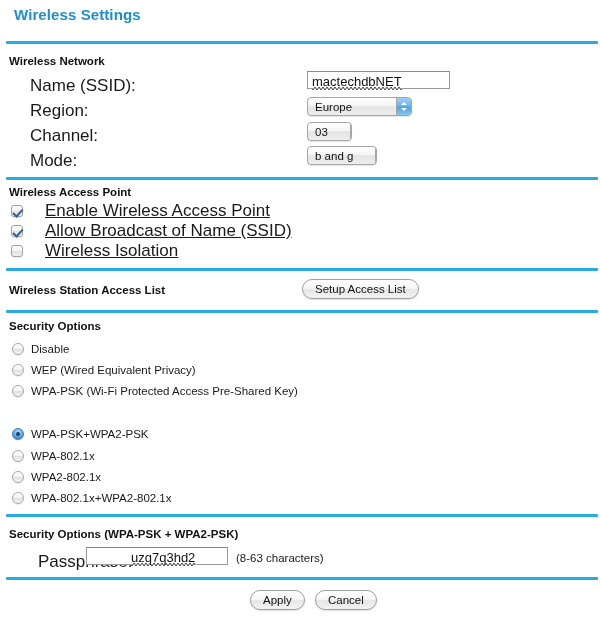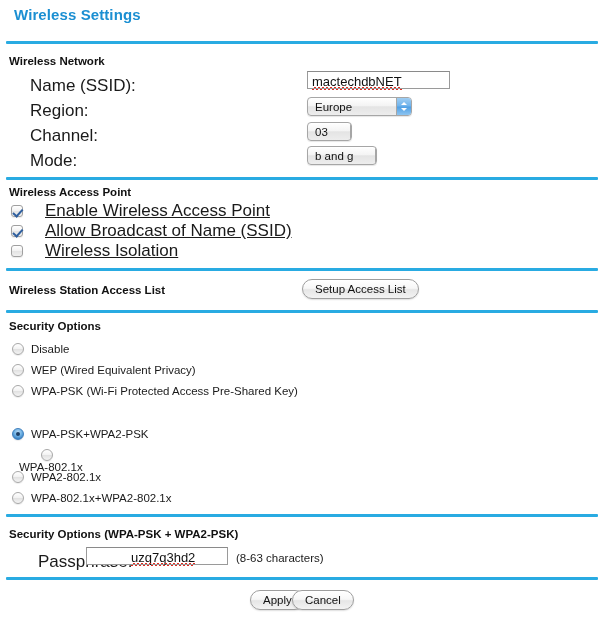--- a/index.html
+++ b/index.html
@@ -303,21 +303,21 @@
     <span class="lbl">WEP (Wired Equivalent Privacy)</span>
   </div>
   <div class="row-radio" style="top:384px;">
     <span class="radio"></span>
     <span class="lbl">WPA-PSK (Wi-Fi Protected Access Pre-Shared Key)</span>
   </div>
   <div class="row-radio" style="top:427px;">
     <span class="radio selected"></span>
     <span class="lbl">WPA-PSK+WPA2-PSK</span>
   </div>
-  <div class="row-radio" style="top:449px;flex-direction:column;">
+  <div class="row-radio" style="top:449px;">
     <span class="radio"></span>
     <span class="lbl">WPA-802.1x</span>
   </div>
   <div class="row-radio" style="top:470px;">
     <span class="radio"></span>
     <span class="lbl">WPA2-802.1x</span>
   </div>
   <div class="row-radio" style="top:491px;">
     <span class="radio"></span>
     <span class="lbl">WPA-802.1x+WPA2-802.1x</span>
@@ -328,15 +328,15 @@
   <div class="section-head" style="top:528px;">Security Options (WPA-PSK + WPA2-PSK)</div>
 
   <div class="field-label" style="left:17px; top:552px;">Passphrase:</div>
   <input class="text-input" style="left: 86px; top: 547px; width: 142px; height: 18px;">
   <div class="input-text-wrap" style="left:91px; top:550px;margin-left:40px;"><span class="spell">uzq7q3hd2</span></div>
   <div class="hint" style="left:236px; top:552px;">(8-63 characters)</div>
 
   <div class="rule" style="top:577px;"></div>
 
   <div class="pill" style="left:250px; top:590px;">Apply</div>
-  <div class="pill" style="left:292px; top:590px;">Cancel</div>
+  <div class="pill" style="left:315px; top:590px;">Cancel</div>
 
 </div>
 
 </body></html>

